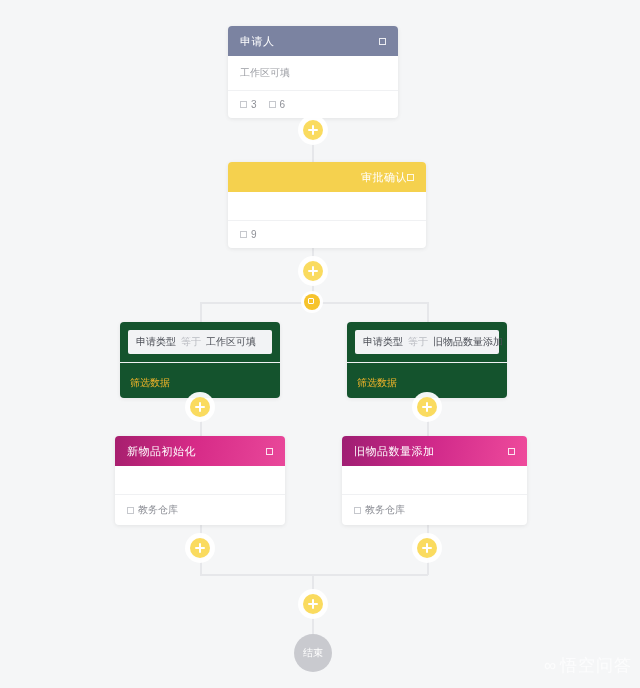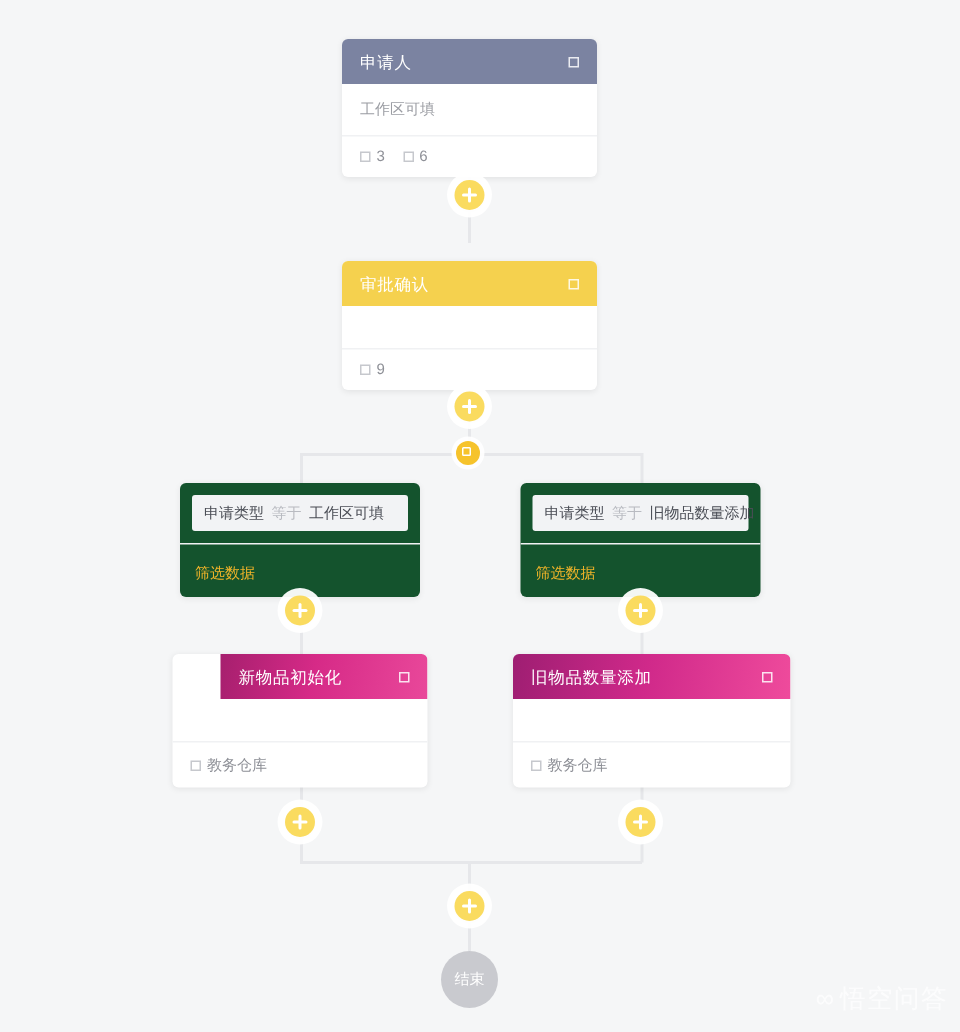--- a/index.html
+++ b/index.html
@@ -142,21 +142,21 @@
     width: 7px;
     height: 7px;
     border: 1px solid #c6c8cd;
     box-sizing: border-box;
     flex: none;
   }
 
   
   .hdr-applicant { background: #7b83a1; }
   .hdr-approve   { background: #f5d14e; }
-  .hdr-pinkA     { background: linear-gradient(100deg, #a61f6e 0%, #d62a87 45%, #e9489a 100%); margin-left: 32px; }
+  .hdr-pinkA     { background: linear-gradient(100deg, #a61f6e 0%, #d62a87 45%, #e9489a 100%); }
   .hdr-pinkB     { background: linear-gradient(100deg, #9e1e72 0%, #d0298a 48%, #ef4b9c 100%); }
 
   
   .cond-card {
     position: absolute;
     background: #14532d;
     border-radius: 4px;
     box-shadow: 0 1px 4px rgba(0,0,0,0.07);
     z-index: 3;
     overflow: hidden;
@@ -269,21 +269,21 @@
         <span class="tag">
           <span class="cb"></span>
           <span>6</span>
         </span>
       </div>
     </div>
   </div>
 
   <div class="plus-btn" style="left:303px; top:120px;"></div>
 
-  <div class="card" style="left:228px; top:174px; width:170px;">
+  <div class="card" style="left:228px; top:162px; width:198px;text-align:right;">
     <div class="card-header hdr-approve">
       <span class="title">审批确认</span>
       <span class="hdr-sq"></span>
     </div>
     <div class="card-body">
       <div class="row-blank"></div>
       <div class="row-tags">
         <span class="tag">
           <span class="cb"></span>
           <span>9</span>

